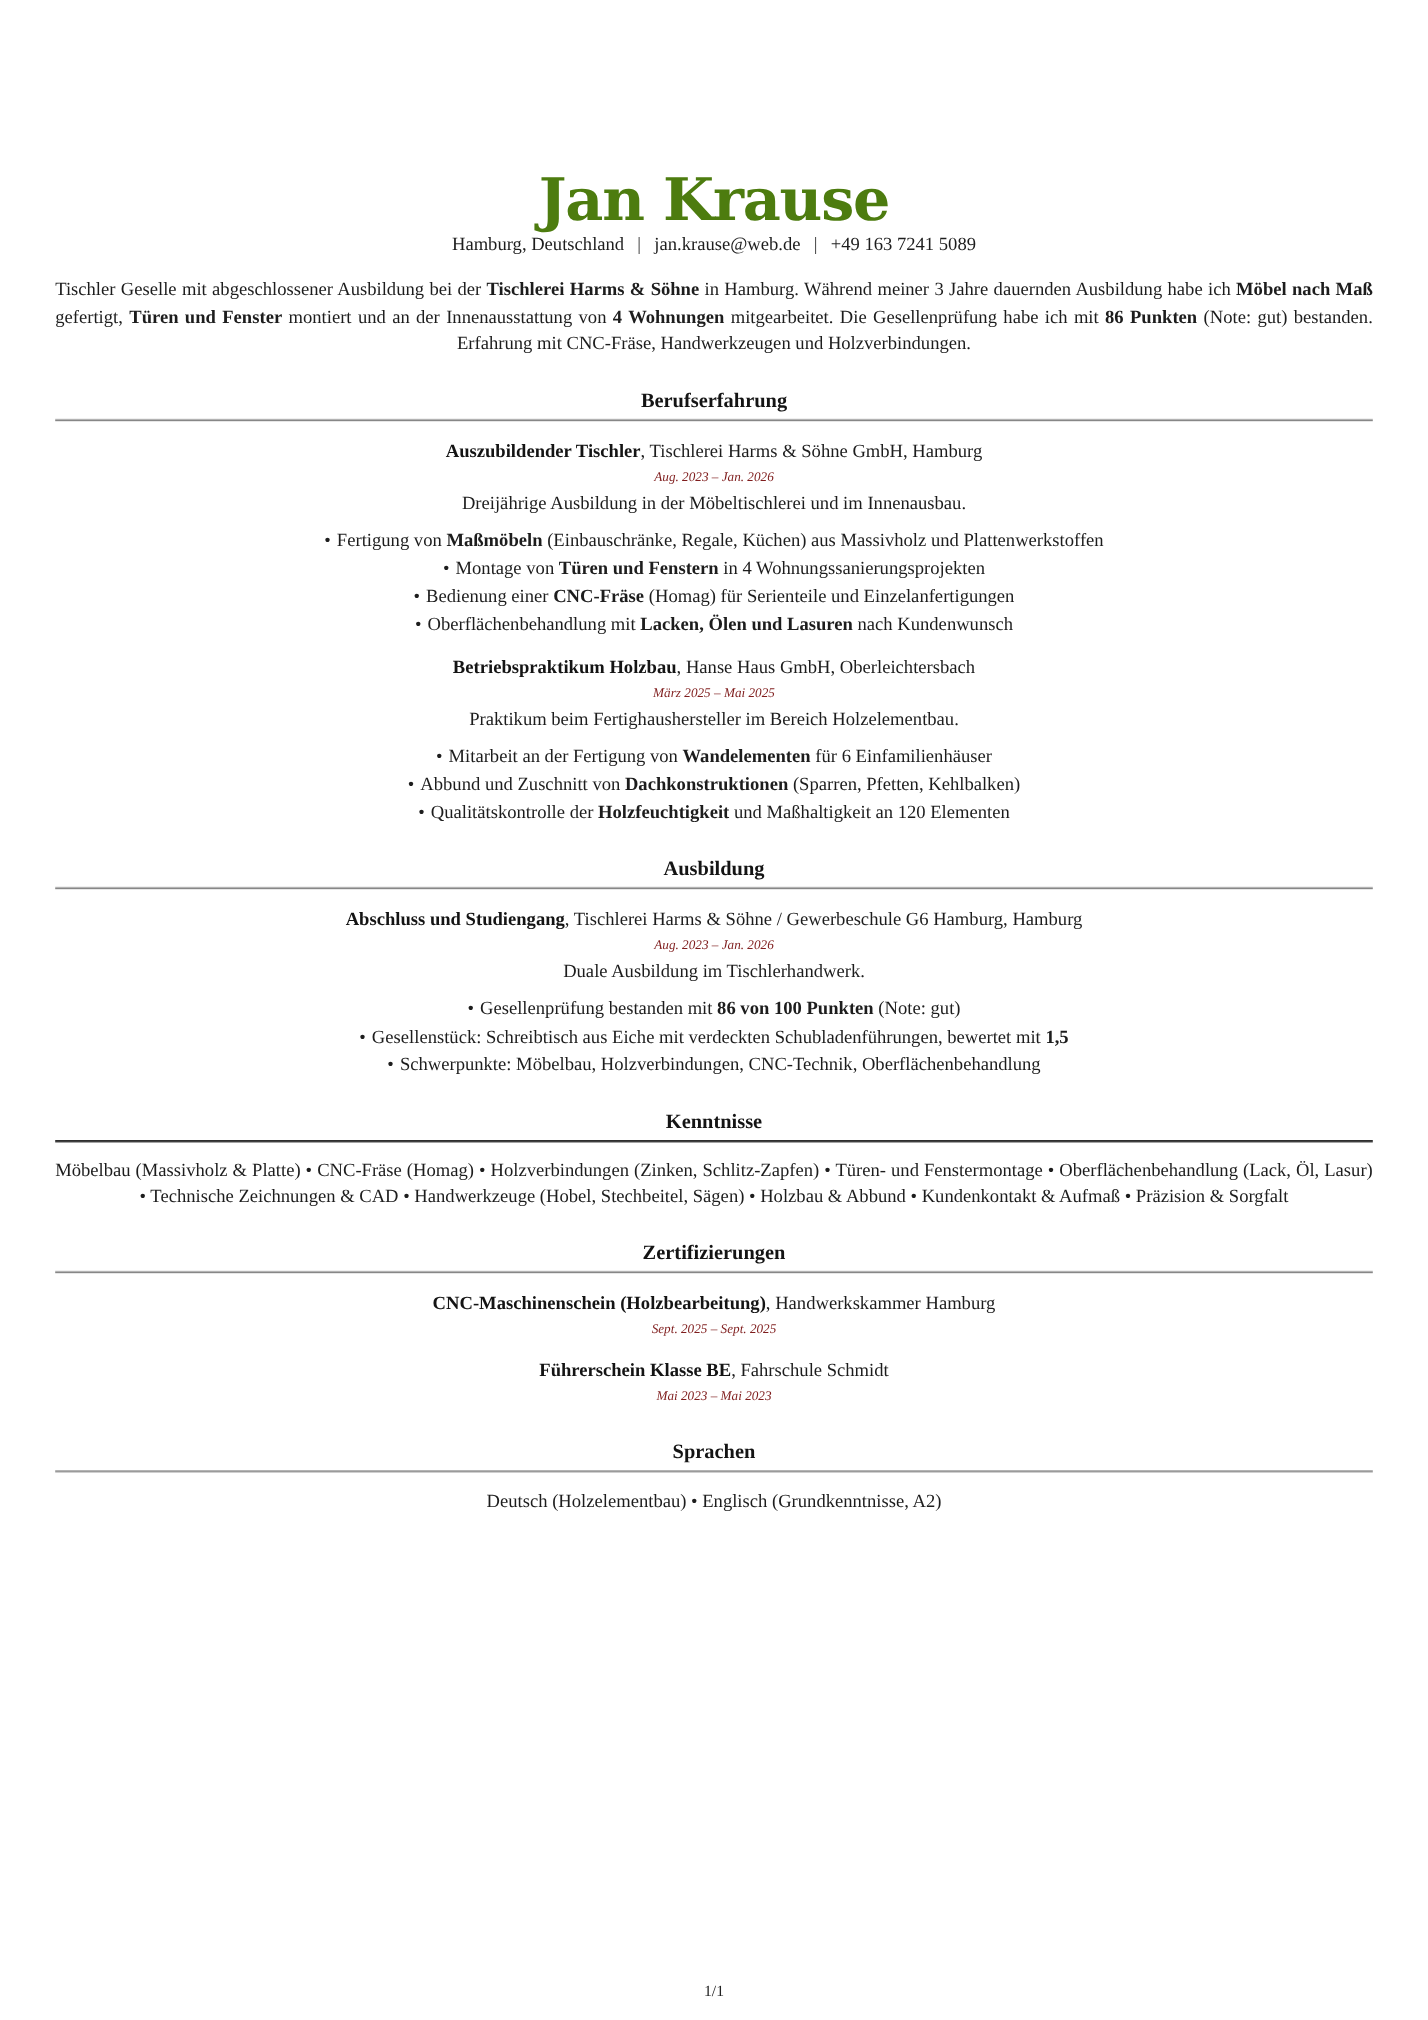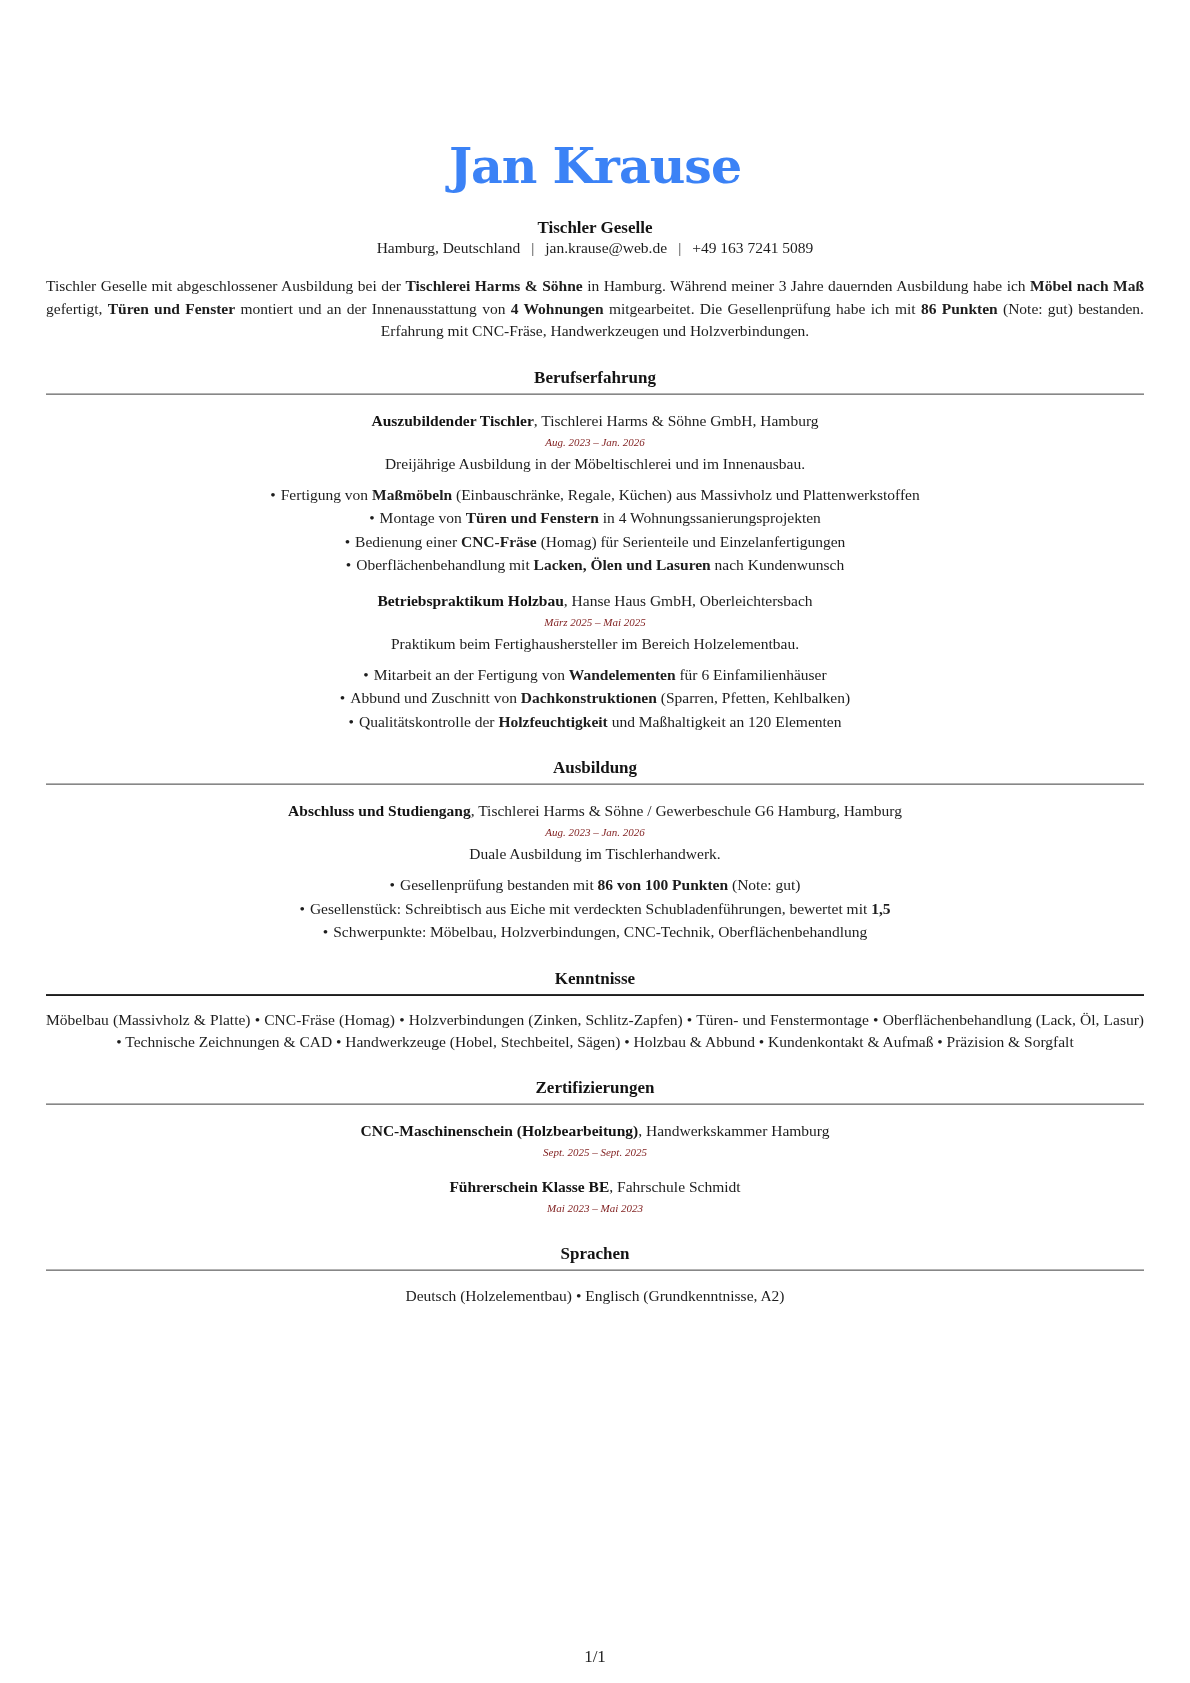--- a/index.html
+++ b/index.html
@@ -6,21 +6,21 @@
   body{
     width:1190px;height:1683px;position:relative;overflow:hidden;
     background:#ffffff;color:#1d1d1d;
     font-family:"Liberation Serif","DejaVu Serif",serif;
     font-size:15.5px;
     -webkit-font-smoothing:antialiased;
   }
   .page{padding:138px 46px 0 46px;text-align:center;}
   .name{
     margin:0;font-family:"DejaVu Serif","Liberation Serif",serif;
-    font-size:49px;line-height:56px;font-weight:700;letter-spacing:-1px;color:#3b82f6;
+    font-size:49px;line-height:56px;font-weight:700;letter-spacing:-1px;color:#4d7c0f;
   }
   .person-title{margin-top:24px;font-size:17px;font-weight:700;color:#141414;}
   .contact{margin-top:1px;font-size:15.5px;}
   .contact .sep{margin:0 11px;color:#3a3a3a;}
   .summary{
     margin:18px 0 0 0;line-height:22.5px;
     text-align:justify;text-align-last:center;
   }
   section{margin-top:24px;}
   .sec-h{margin:0;font-size:17px;font-weight:700;line-height:22px;color:#141414;}
@@ -38,31 +38,30 @@
   .bullets{margin-top:9px;}
   .bullet{line-height:23.5px;}
   .bullet .bdot{margin-right:5px;}
   .skills-text{
     margin:13px 0 0 0;line-height:22px;
     text-align:justify;text-align-last:center;
   }
   .lang-line{margin-top:14px;line-height:22px;}
   .footer{
     position:absolute;left:0;bottom:16px;width:100%;
-    text-align:center;font-size:17px;color:#222;
+    text-align:center;font-size:13px;color:#222;
   }
   b{font-weight:700;}
 </style>
 </head>
 <body>
 
 <div class="page">
 
   <h1 class="name">Jan Krause</h1>
-  <div class="person-title">Tischler Geselle</div>
 
   <div class="contact">
     <span>Hamburg, Deutschland</span><span class="sep">|</span><span>jan.krause@web.de</span><span class="sep">|</span><span>+49 163 7241 5089</span>
   </div>
 
   <p class="summary"><span>Tischler Geselle mit abgeschlossener Ausbildung bei der </span><b>Tischlerei Harms &amp; Söhne</b><span> in Hamburg. Während meiner 3 Jahre dauernden Ausbildung habe ich </span><b>Möbel nach Maß</b><span> gefertigt, </span><b>Türen und Fenster</b><span> montiert und an der Innenausstattung von </span><b>4 Wohnungen</b><span> mitgearbeitet. Die Gesellenprüfung habe ich mit </span><b>86 Punkten</b><span> (Note: gut) bestanden. Erfahrung mit CNC-Fräse, Handwerkzeugen und Holzverbindungen.</span></p>
 
   <section>
     <h2 class="sec-h">Berufserfahrung</h2>
     <div class="rule"></div>

